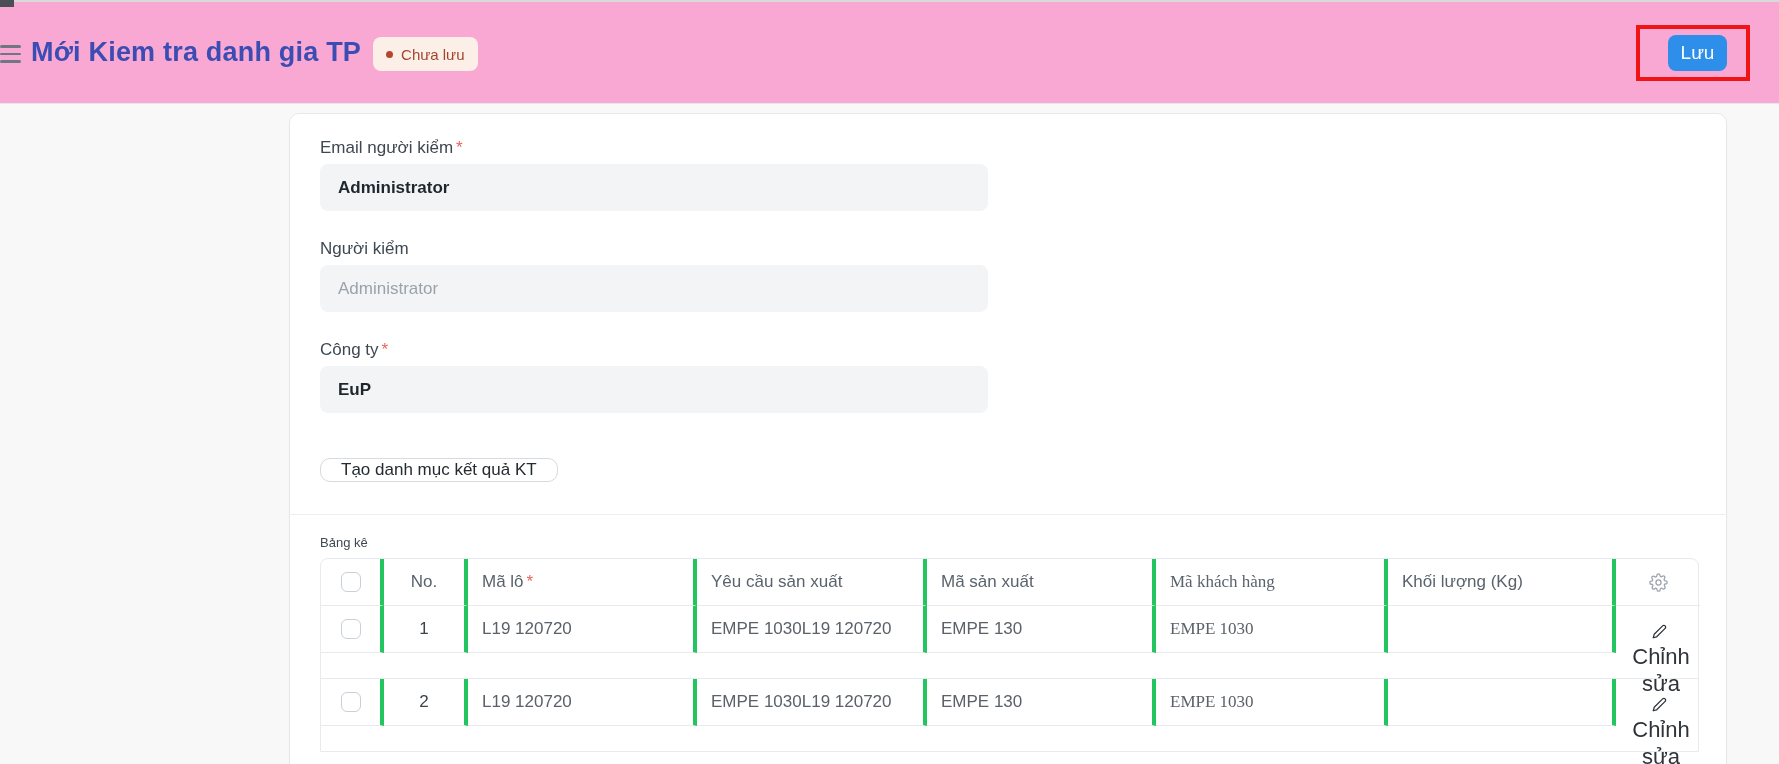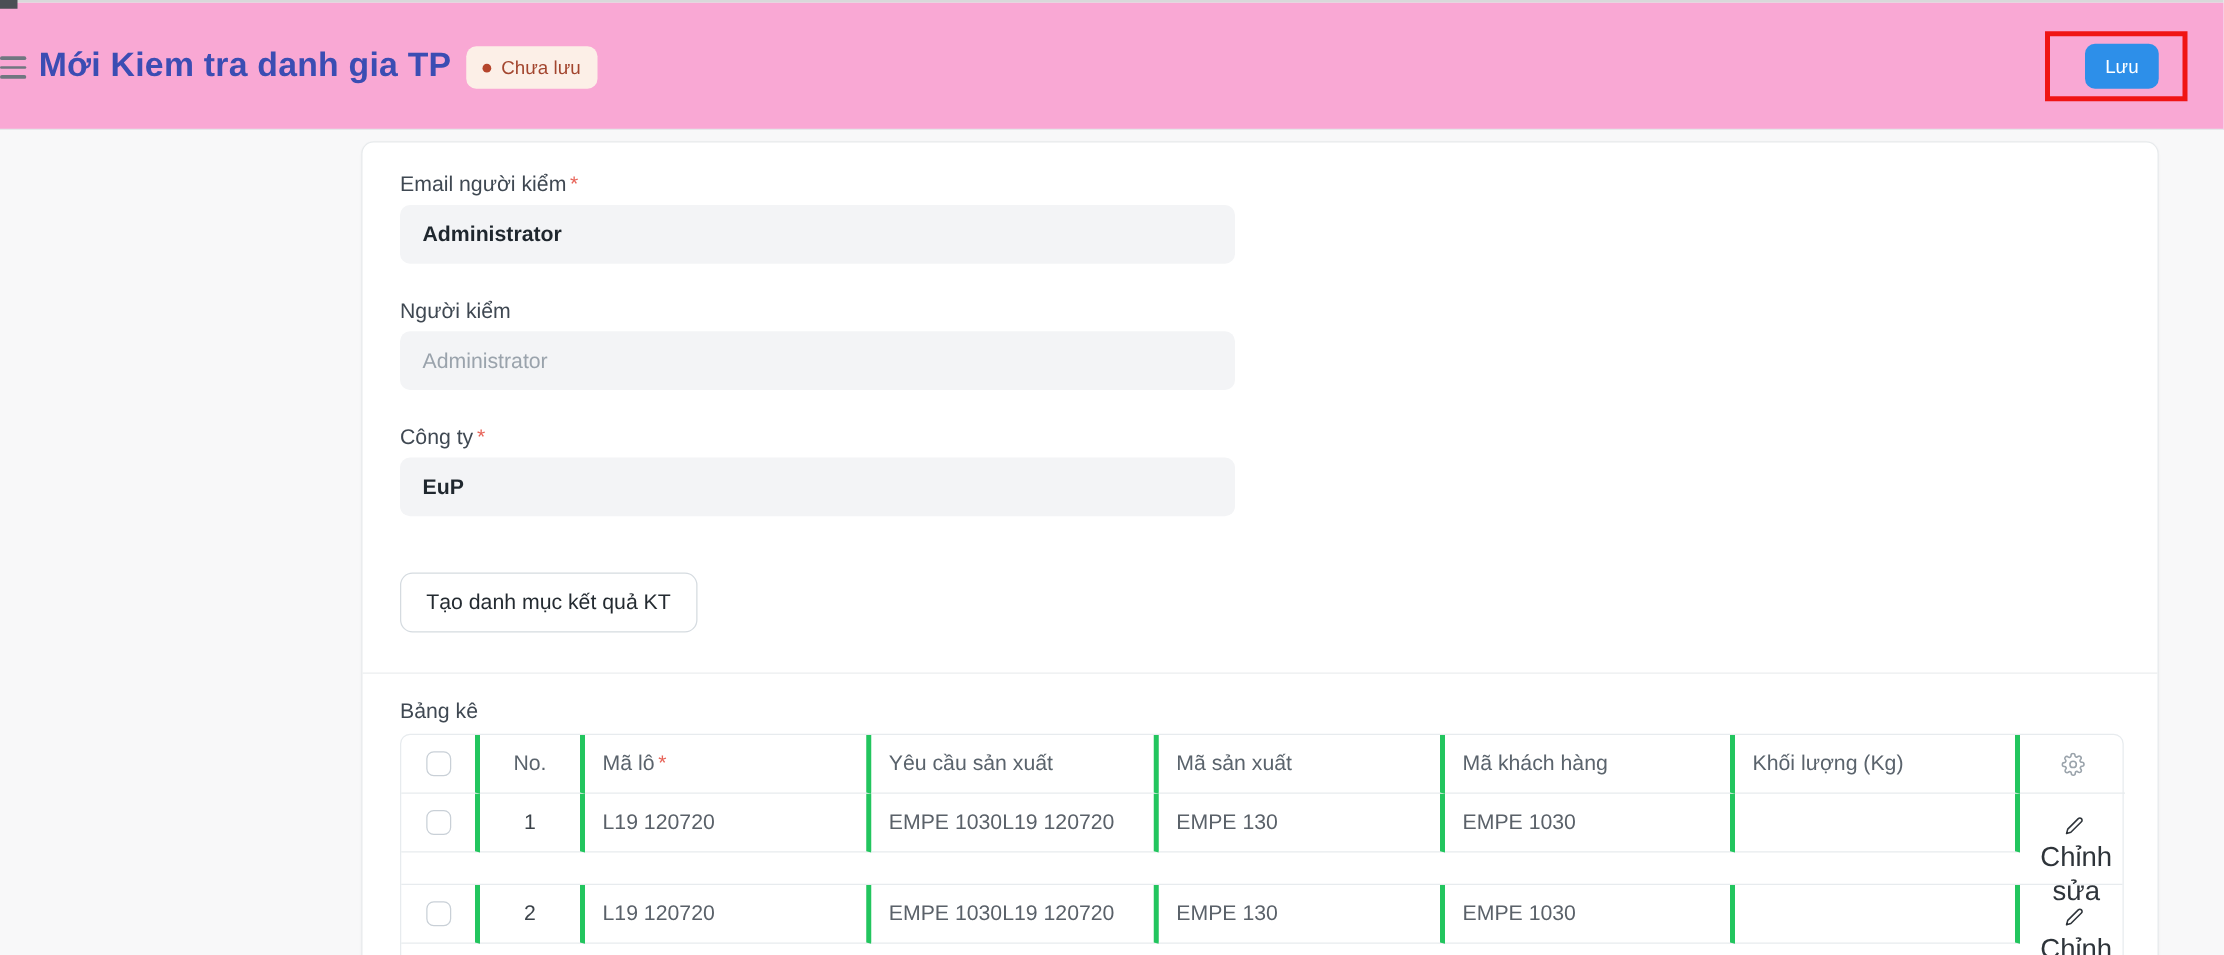--- a/index.html
+++ b/index.html
@@ -27,21 +27,21 @@
   }
   .status-dot { width:7px; height:7px; border-radius:50%; background:#b5452c; margin-right:8px; }
   .status-text { font-size:15px; color:#a2452e; }
 
   .annotation-box {
     position:absolute; left:1636px; top:23px; width:114px; height:56px;
     border:4px solid #f01414; z-index:5;
   }
   .save-btn {
     position:absolute; left:1668px; top:33px; width:59px; height:36px;
-    background:#2d8fe9; color:#fff; font-size:15px; font-family:inherit;
+    background:#2d8fe9; color:#fff; font-size:19px; font-family:inherit;
     border:none; border-radius:8px; cursor:pointer; z-index:6;
   }
 
   
   .card {
     position:absolute; left:289px; top:113px; width:1438px; height:960px;
     background:#ffffff; border:1px solid #e7eaec; border-radius:10px;
     box-shadow:0 1px 2px rgba(0,0,0,.04);
     padding:23px 29px 0 30px;
   }
@@ -50,45 +50,45 @@
   .field { margin-bottom:27px; }
   .field-label { font-size:17px; color:#3f4852; line-height:22px; margin-bottom:5px; }
   .req-star { color:#e8655a; margin-left:3px; }
   .field-input {
     height:47px; background:#f3f4f6; border-radius:8px; padding:0 18px;
     font-size:17px; line-height:47px; font-weight:600; color:#1f272e;
     overflow:hidden; white-space:nowrap; cursor:text;
   }
   .field-input.muted { color:#9aa3ac; font-weight:400; }
   .create-btn {
-    margin-top:18px; height:48px; padding:0 20px; background:#fff;
+    margin-top:18px; height:24px; padding:0 20px; background:#fff;
     border:1px solid #d5dbe0; border-radius:10px; font-size:17px; color:#242b31;
     font-family:inherit; cursor:pointer;
   }
   .section-divider { border:none; border-top:1px solid #eceef0; margin:32px -29px 0 -30px; }
-  .section-label { margin-top:20px; font-size:17px; color:#3f4852; }
+  .section-label { margin-top:20px; font-size:13px; color:#3f4852; }
 
   
   .grid { margin-top:8px; width:1379px; border:1px solid #e7ebee; border-radius:8px 8px 0 0; background:#fff; }
   .g-head { display:flex; height:47px; }
   .g-head .g-cell { border-bottom:1px solid #e7ebee; color:#5a636c; }
   .g-row { border-top:1px solid #e7ebee; padding-bottom:25px; }
   .g-row:first-child { border-top:none; }
   .g-cells { display:flex; height:47px; }
   .g-cell {
     flex:none; height:47px; line-height:46px; font-size:17px; color:#5a6169;
     padding:0 14px; border-right:4px solid #22c55e; white-space:nowrap; overflow:hidden;
   }
   .g-cells .g-cell { border-bottom:1px solid #e7ebee; }
   .c-check { width:63px; display:flex; align-items:center; justify-content:center; padding:0; }
   .c-no   { width:84px; text-align:center; padding:0; color:#3c434a; }
   .c-lot  { width:229px; }
   .c-req  { width:230px; }
   .c-prod { width:229px; }
-  .c-cust { width:232px; }
+  .c-cust { width:232px;font-family:Liberation Serif, serif; }
   .c-wt   { width:228px; }
   .c-edit { width:84px; border-right:none; padding:0; }
   .g-cells .c-edit { border-bottom:none; overflow:visible; }
   .checkbox {
     width:20px; height:20px; border:1.5px solid #c9d0d7; border-radius:6px;
     background:#fff; cursor:pointer;
   }
   .gear-wrap { display:flex; align-items:center; justify-content:center; width:100%; height:100%; color:#9aa3ab; cursor:pointer; }
   .edit-link {
     padding:10px 4px 0 10px; line-height:27px; font-size:22px; color:#2e343a;

